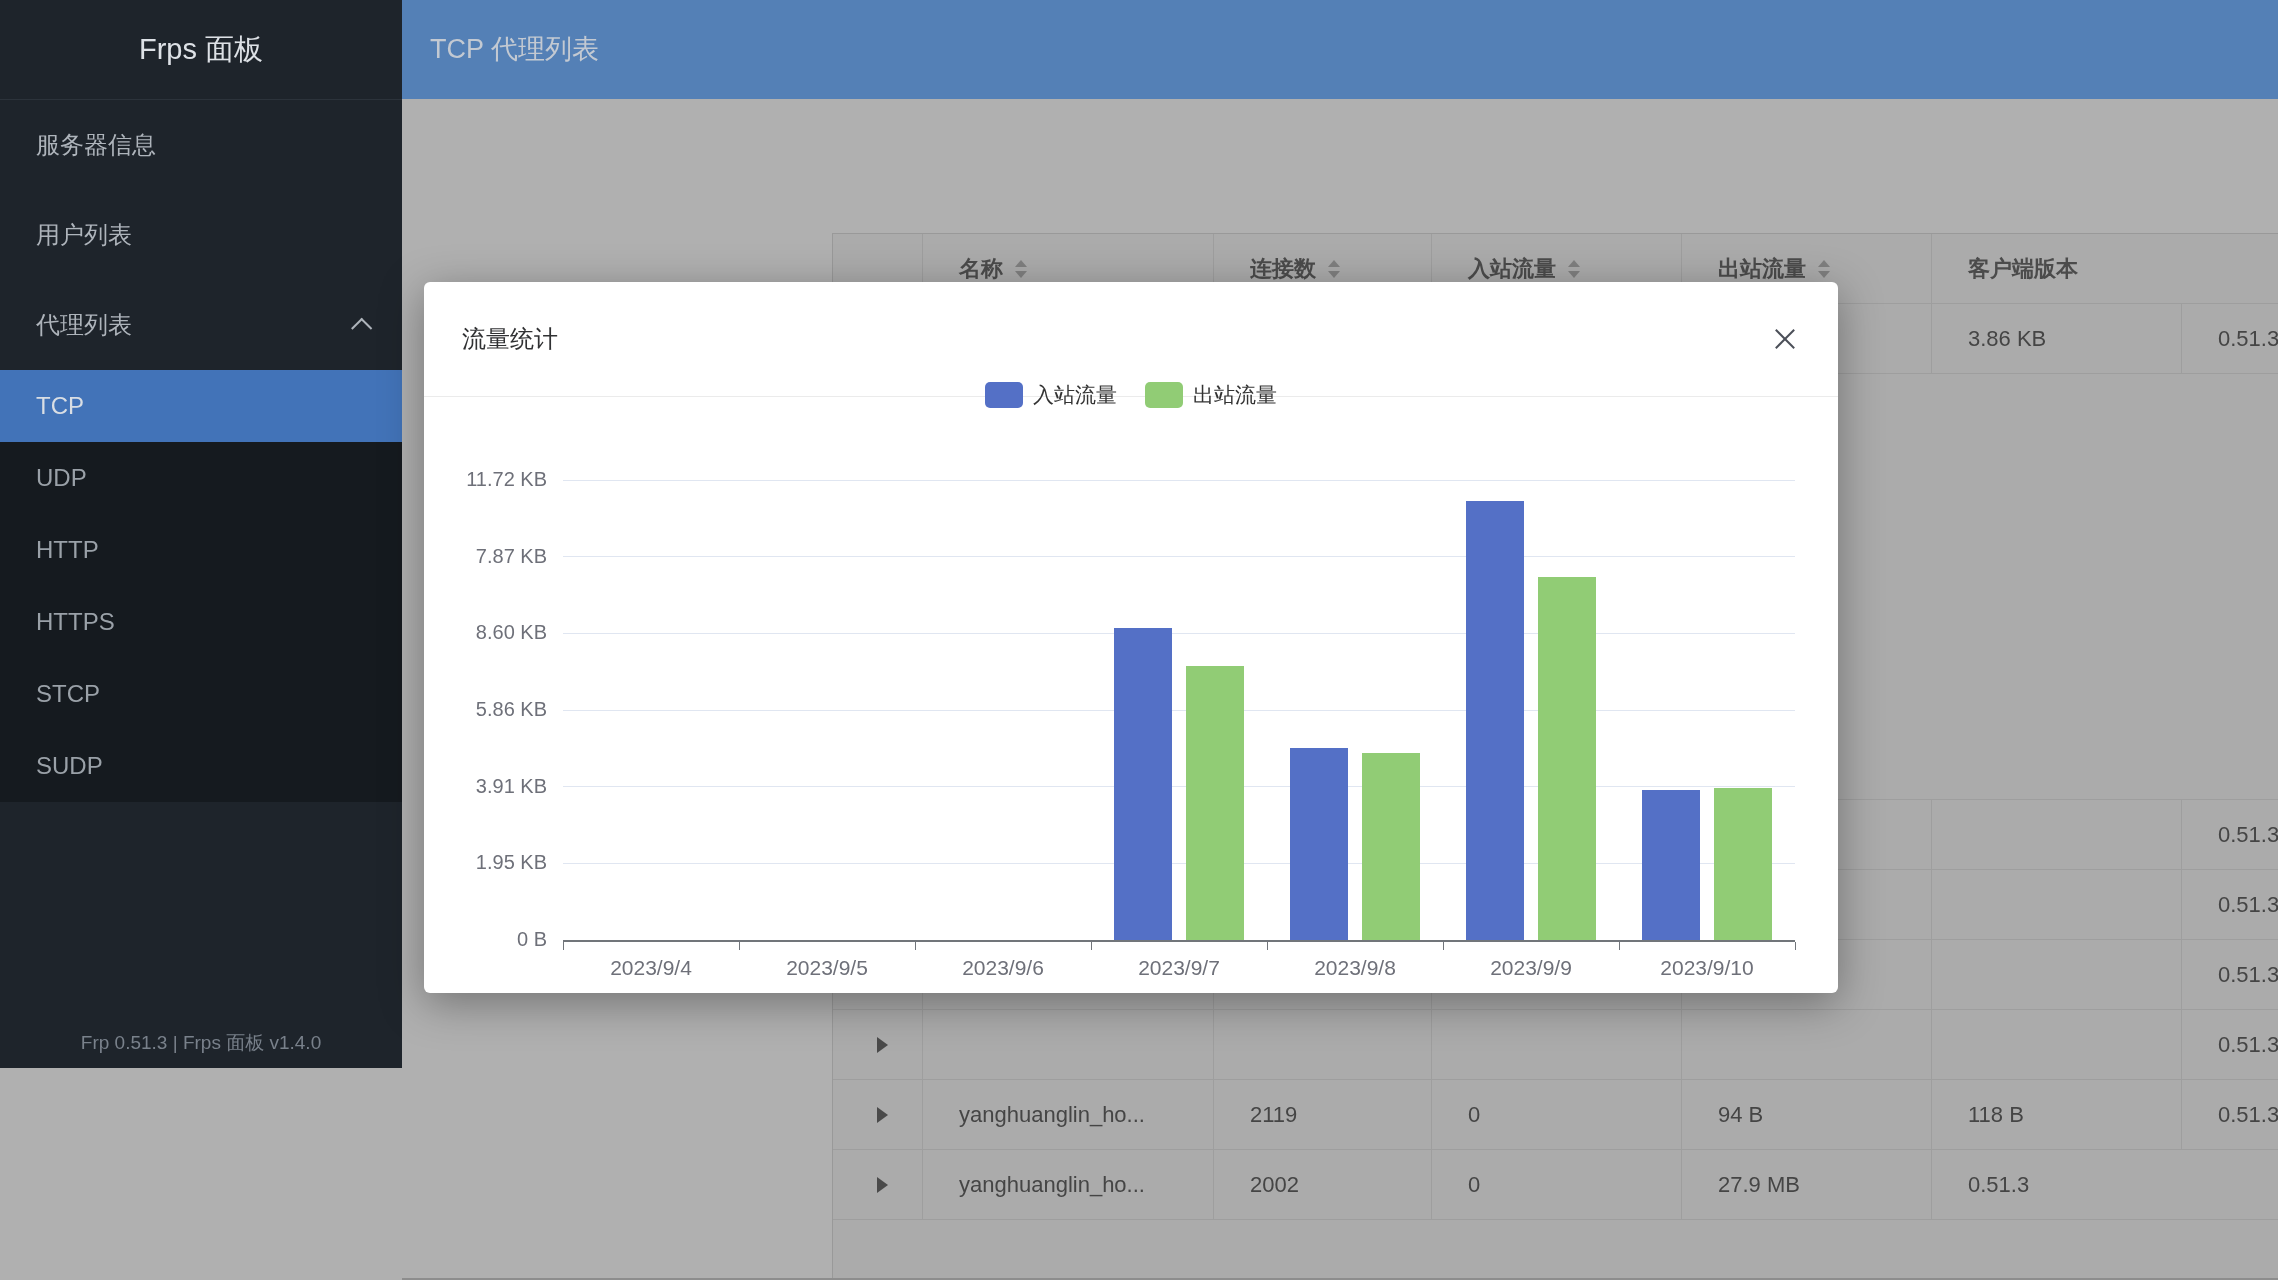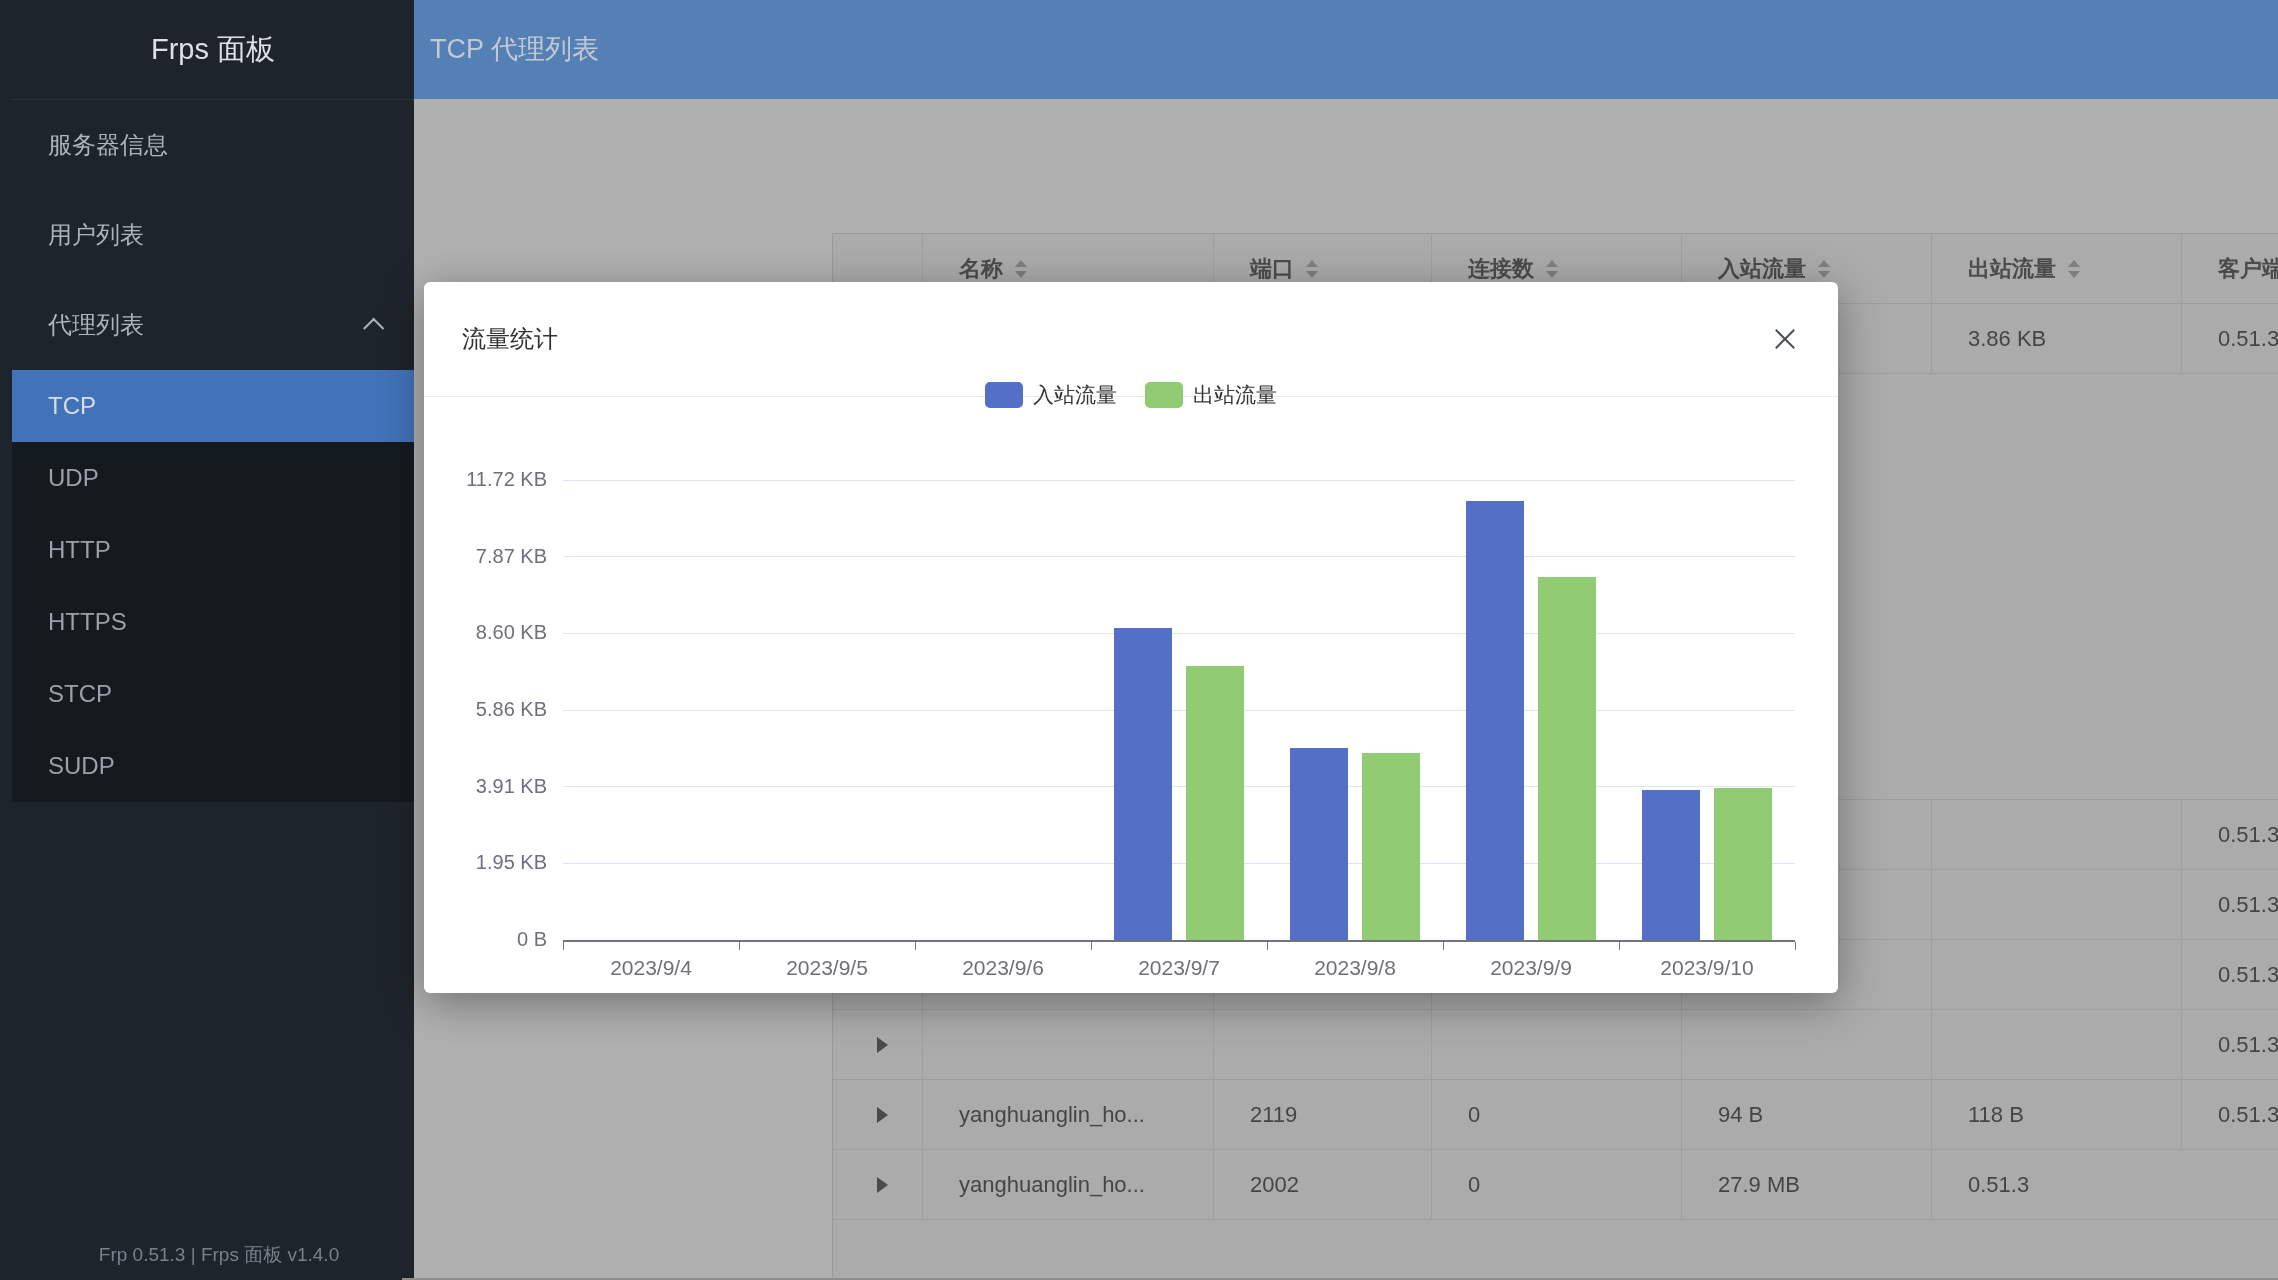--- a/index.html
+++ b/index.html
@@ -2,21 +2,21 @@
 <html><head>
 <meta charset="utf-8">
 <style>
   html,body{margin:0;padding:0;}
   body{
     width:2278px;height:1280px;position:relative;overflow:hidden;
     background:#b0b0b0;font-family:"Liberation Sans","DejaVu Sans",sans-serif;
     -webkit-font-smoothing:antialiased;
   }
   
-  .sidebar{position:absolute;left:0;top:0;width:402px;height:1280px;background:#1e242b;z-index:5;padding-left:12px;}
+  .sidebar{position:absolute;left:0;top:0;width:402px;height:1068px;background:#1e242b;z-index:5;}
   .sb-title{height:99px;display:flex;align-items:center;justify-content:center;
     color:#dde1e6;font-size:29px;border-bottom:1px solid #2c333b;}
   .sb-item{height:90px;display:flex;align-items:center;padding:0 30px 0 36px;
     color:#aeb4bb;font-size:24px;cursor:pointer;justify-content:space-between;}
   .sb-sub{background:#151a1f;}
   .sb-sub-item{height:72px;display:flex;align-items:center;padding-left:36px;
     color:#9aa1a8;font-size:24px;cursor:pointer;}
   .sb-sub-item.active{background:#4273b8;color:#d9dee4;}
   .sb-footer{position:absolute;bottom:12px;width:100%;text-align:center;color:#79818b;font-size:19px;}
   .chev-up{width:13px;height:13px;border-left:2px solid #aeb4bb;border-top:2px solid #aeb4bb;
@@ -117,27 +117,20 @@
     <div id="thead" class="grid-row thead">
         <div class="th"></div>
         <div class="th">
           <span>名称</span>
           <span class="caret-box">
             <span class="caret-up"></span>
             <span class="caret-dn"></span>
           </span>
         </div>
         <div class="th">
-          <span>端口</span>
-          <span class="caret-box">
-            <span class="caret-up"></span>
-            <span class="caret-dn"></span>
-          </span>
-        </div>
-        <div class="th">
           <span>连接数</span>
           <span class="caret-box">
             <span class="caret-up"></span>
             <span class="caret-dn"></span>
           </span>
         </div>
         <div class="th">
           <span>入站流量</span>
           <span class="caret-box">
             <span class="caret-up"></span>

